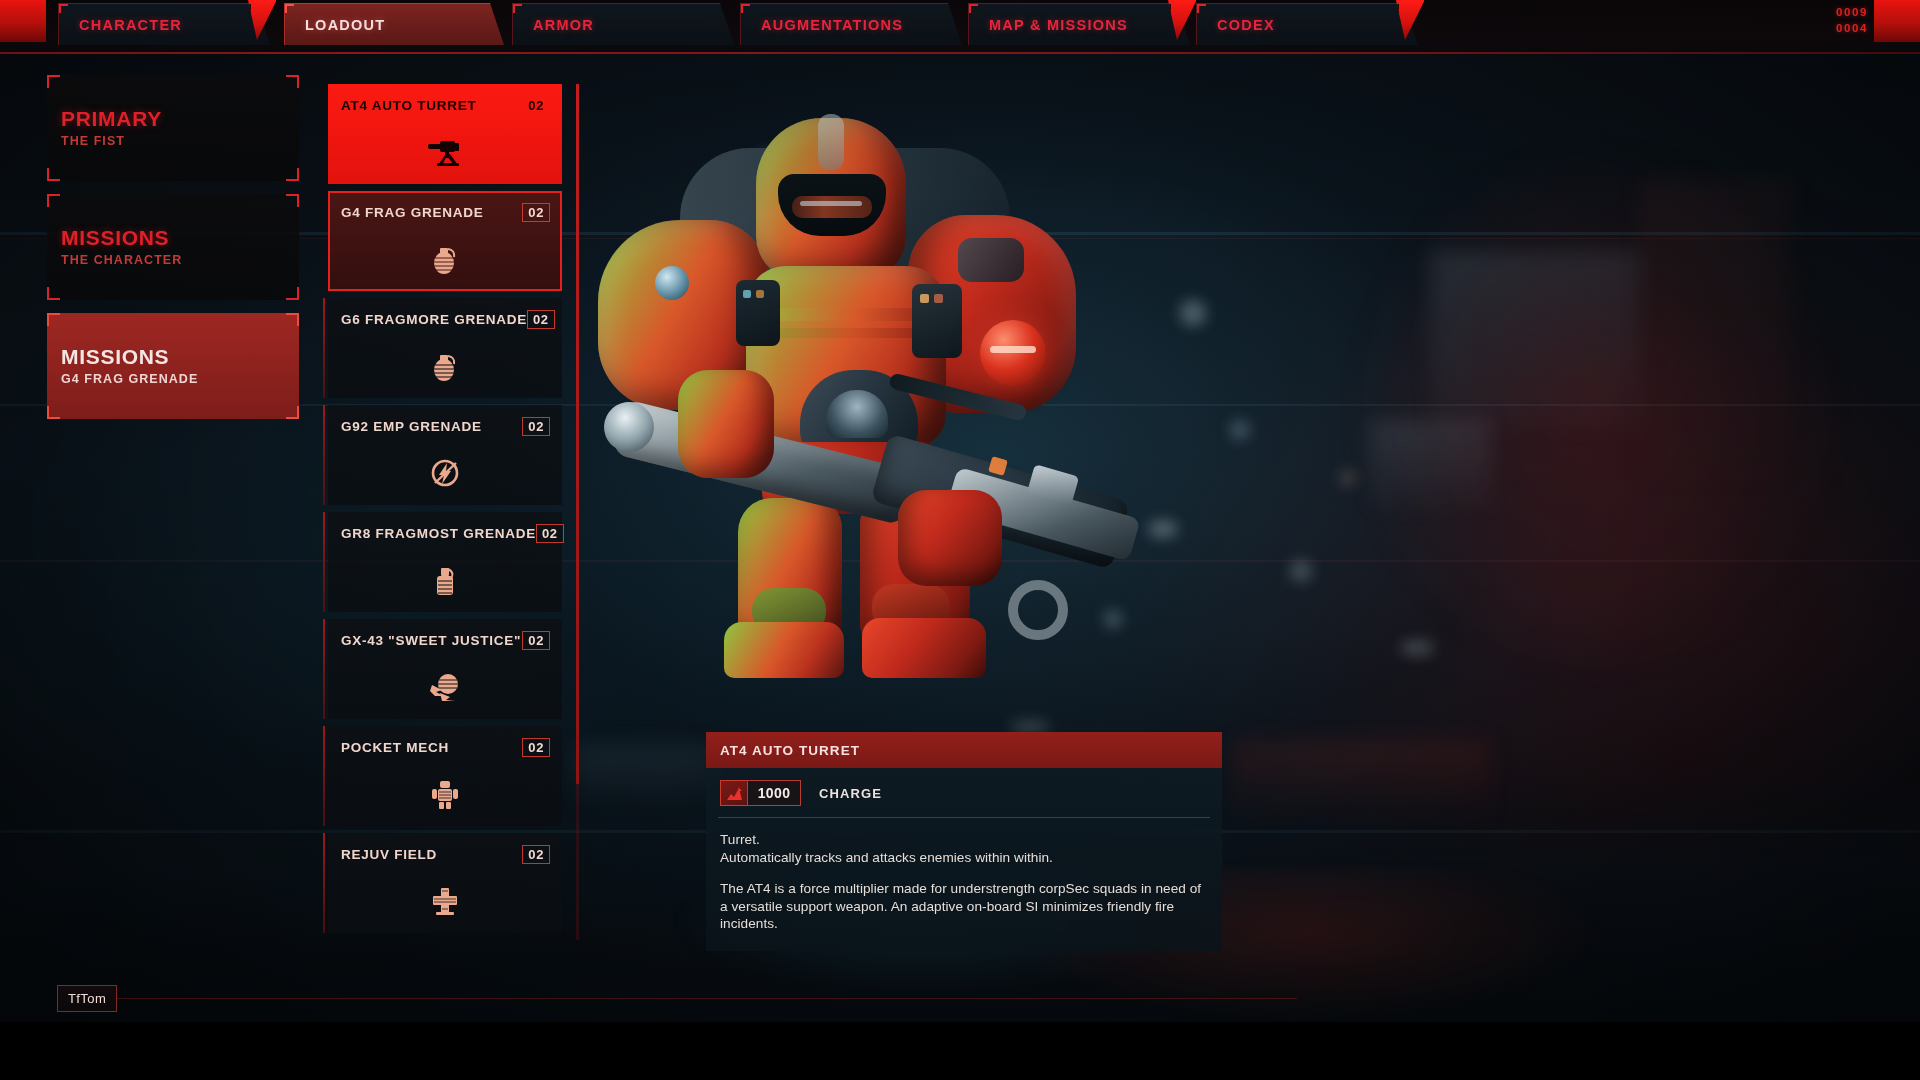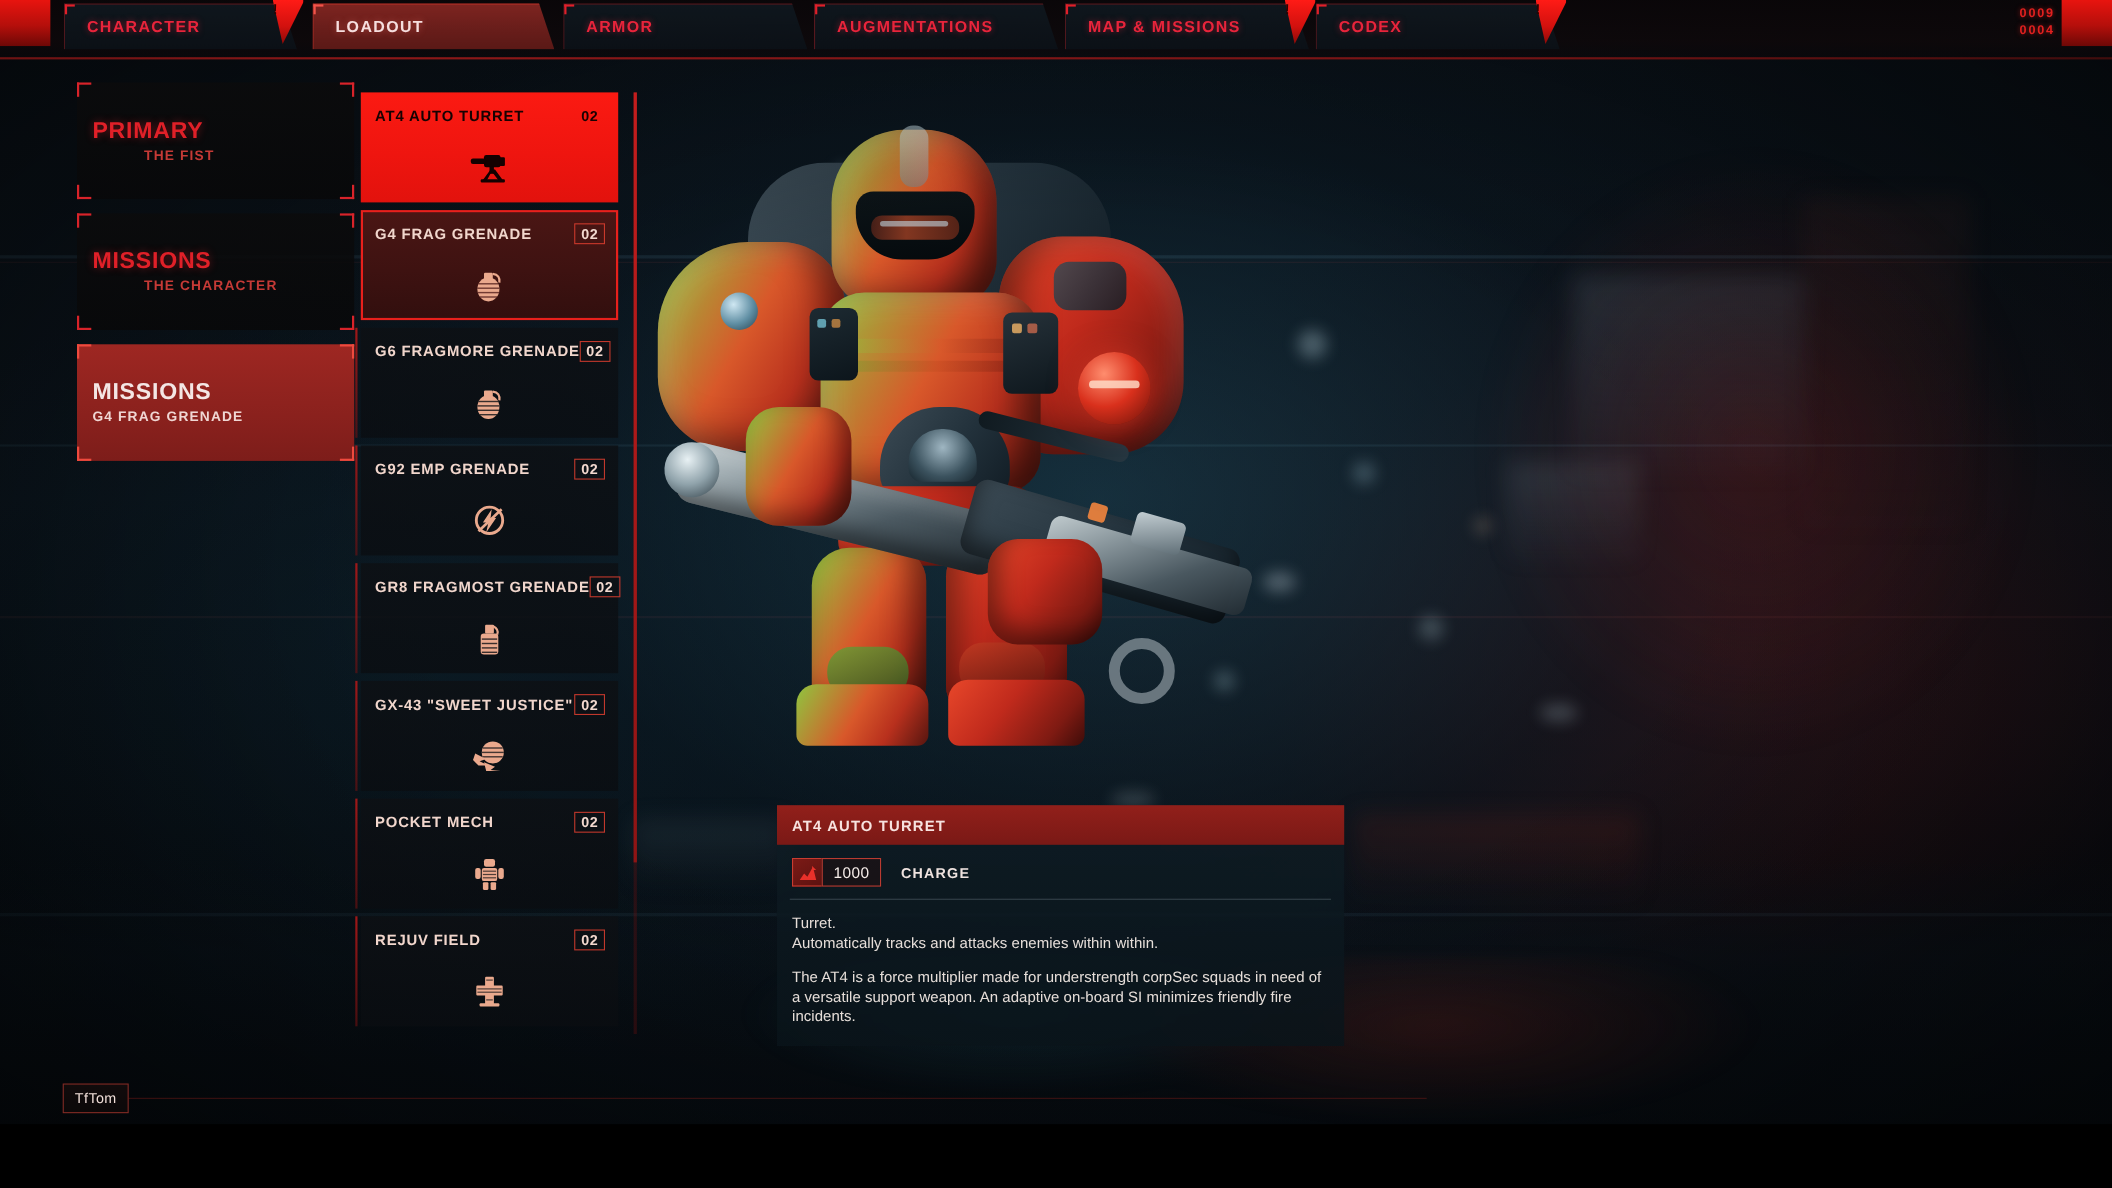--- a/index.html
+++ b/index.html
@@ -120,33 +120,33 @@
     position:absolute; right:52px; top:4px; z-index:46;
     text-align:right; line-height:16px;
   }
   #counters div {
     font-size:11.5px; font-weight:700; letter-spacing:1.6px;
     color:#e0201f; font-family:"Liberation Sans", sans-serif;
     text-shadow:0 0 5px rgba(224,32,31,.55);
   }
 
   
-  #slots { position:absolute; left:70px; top:75px; width:252px; z-index:30; }
+  #slots { position:absolute; left:47px; top:75px; width:252px; z-index:30; }
   .slot {
     position:relative; height:106px; margin-bottom:13px;
     padding:0 0 0 14px;
     display:flex; flex-direction:column; justify-content:center;
     cursor:pointer;
   }
   .slot.dim   { background:linear-gradient(180deg, rgba(11,11,12,.90) 0%, rgba(8,8,9,.86) 100%); }
   .slot.sel   { background:linear-gradient(180deg,#9e2722 0%,#8e221e 50%,#7d1d1a 100%); }
   .slot-title { font-size:21px; font-weight:800; letter-spacing:.7px; line-height:1.05; }
   .slot-sub   { font-size:12.5px; font-weight:700; letter-spacing:1.05px; margin-top:4px; }
   .slot.dim .slot-title { color:#e02028; text-shadow:0 0 8px rgba(224,32,40,.45); }
-  .slot.dim .slot-sub   { color:#c53a36;margin-left:47px; }
+  .slot.dim .slot-sub   { color:#c53a36; }
   .slot.sel .slot-title { color:#f4e6e4; }
   .slot.sel .slot-sub   { color:#f0d6d3; }
 
   .br { position:absolute; width:13px; height:13px; pointer-events:none; }
   .br.tl { left:0;  top:0;    border-left:2px solid #d8232a; border-top:2px solid #d8232a; }
   .br.tr { right:0; top:0;    border-right:2px solid #d8232a; border-top:2px solid #d8232a; }
   .br.bl { left:0;  bottom:0; border-left:2px solid #d8232a; border-bottom:2px solid #d8232a; }
   .br.br2{ right:0; bottom:0; border-right:2px solid #d8232a; border-bottom:2px solid #d8232a; }
   .slot.sel .br { border-color:#ef4a3e; }
 
@@ -226,21 +226,21 @@
   .stat-chip { display:flex; align-items:stretch; height:26px; }
   .stat-icon {
     width:27px; display:flex; align-items:center; justify-content:center;
     background:linear-gradient(150deg,#7b1a16 0%,#5d1210 100%);
     border:1px solid rgba(226,70,56,.8); border-right:none;
   }
   .stat-val {
     min-width:54px; padding:0 8px; display:flex; align-items:center; justify-content:center;
     border:1px solid rgba(226,70,56,.8);
     background:rgba(34,16,16,.55);
-    font-size:14px; font-weight:400; color:#f5ece9; letter-spacing:.4px;
+    font-size:14px; font-weight:700; color:#f5ece9; letter-spacing:.4px;
   }
   .stat-label {
     margin-left:18px; display:flex; align-items:center;
     font-size:13px; font-weight:700; letter-spacing:1.1px; color:#efe3df;
     text-transform:uppercase;
   }
   #info-div { height:1px; margin:0 12px; background:rgba(170,190,200,.26); }
   #info-body { padding:13px 16px 18px 14px; }
   #info-body p {
     font-size:13.6px; line-height:17.5px; color:#e6ded9; font-weight:400;

